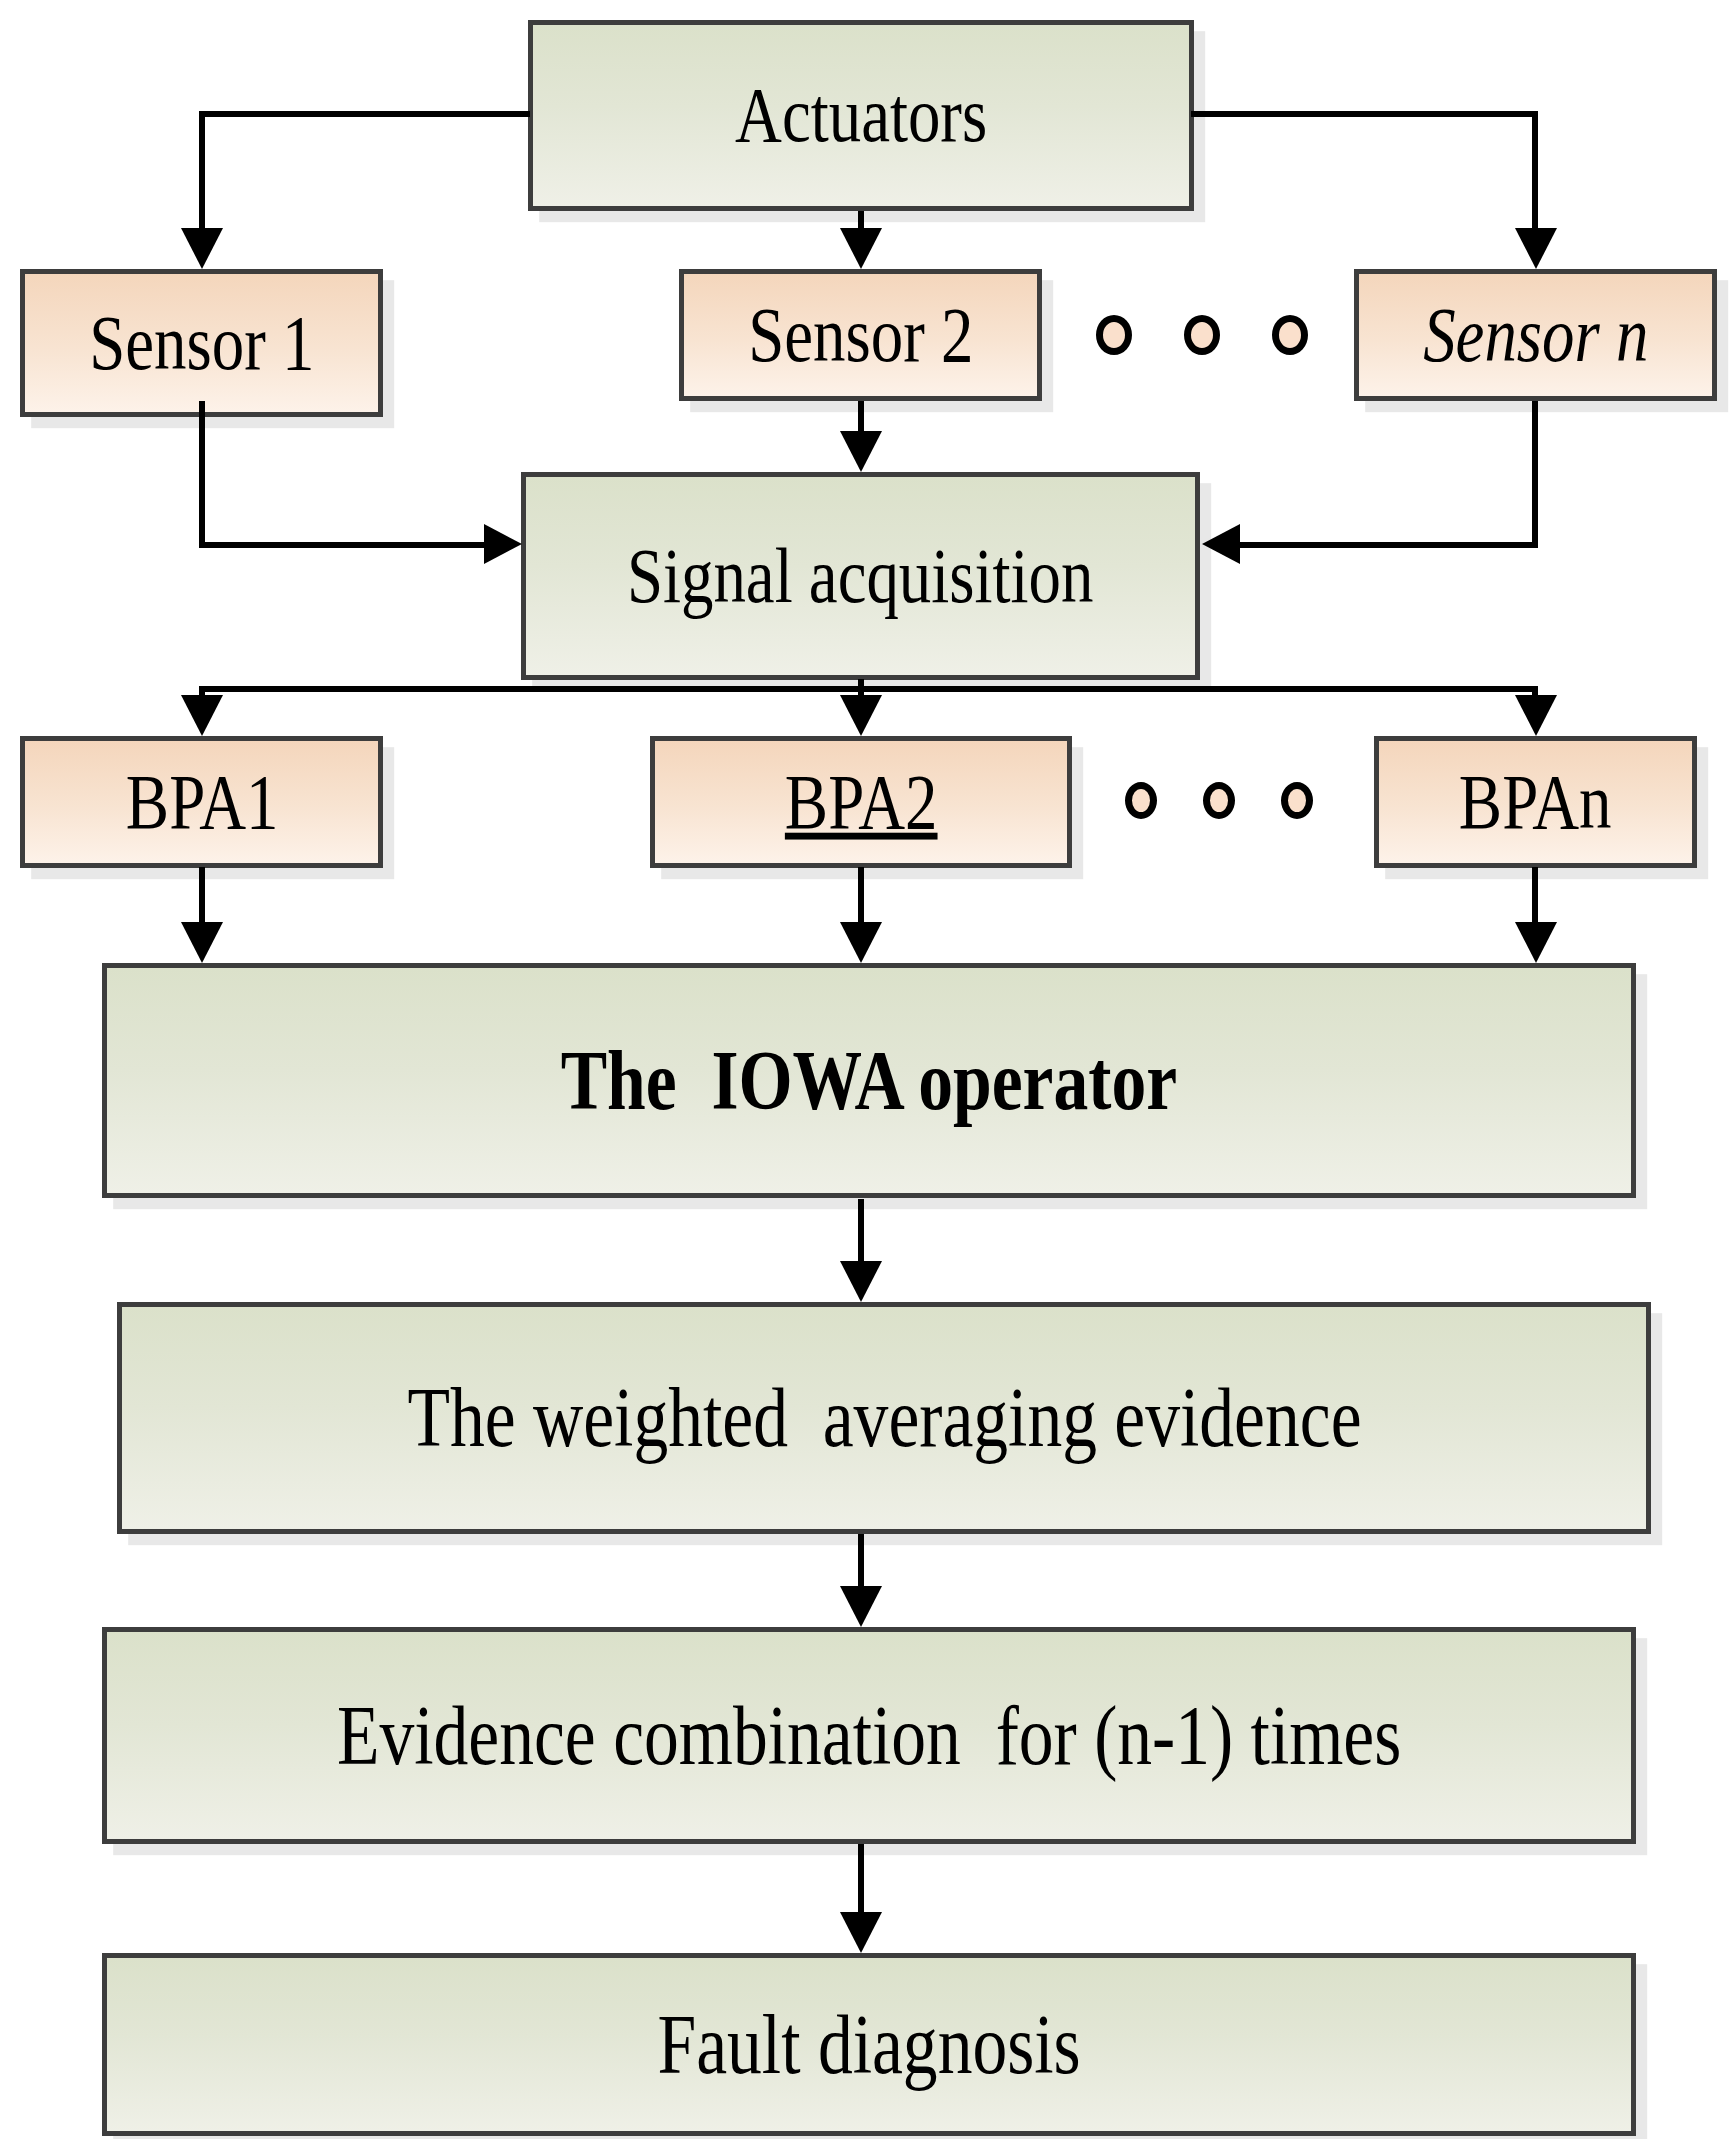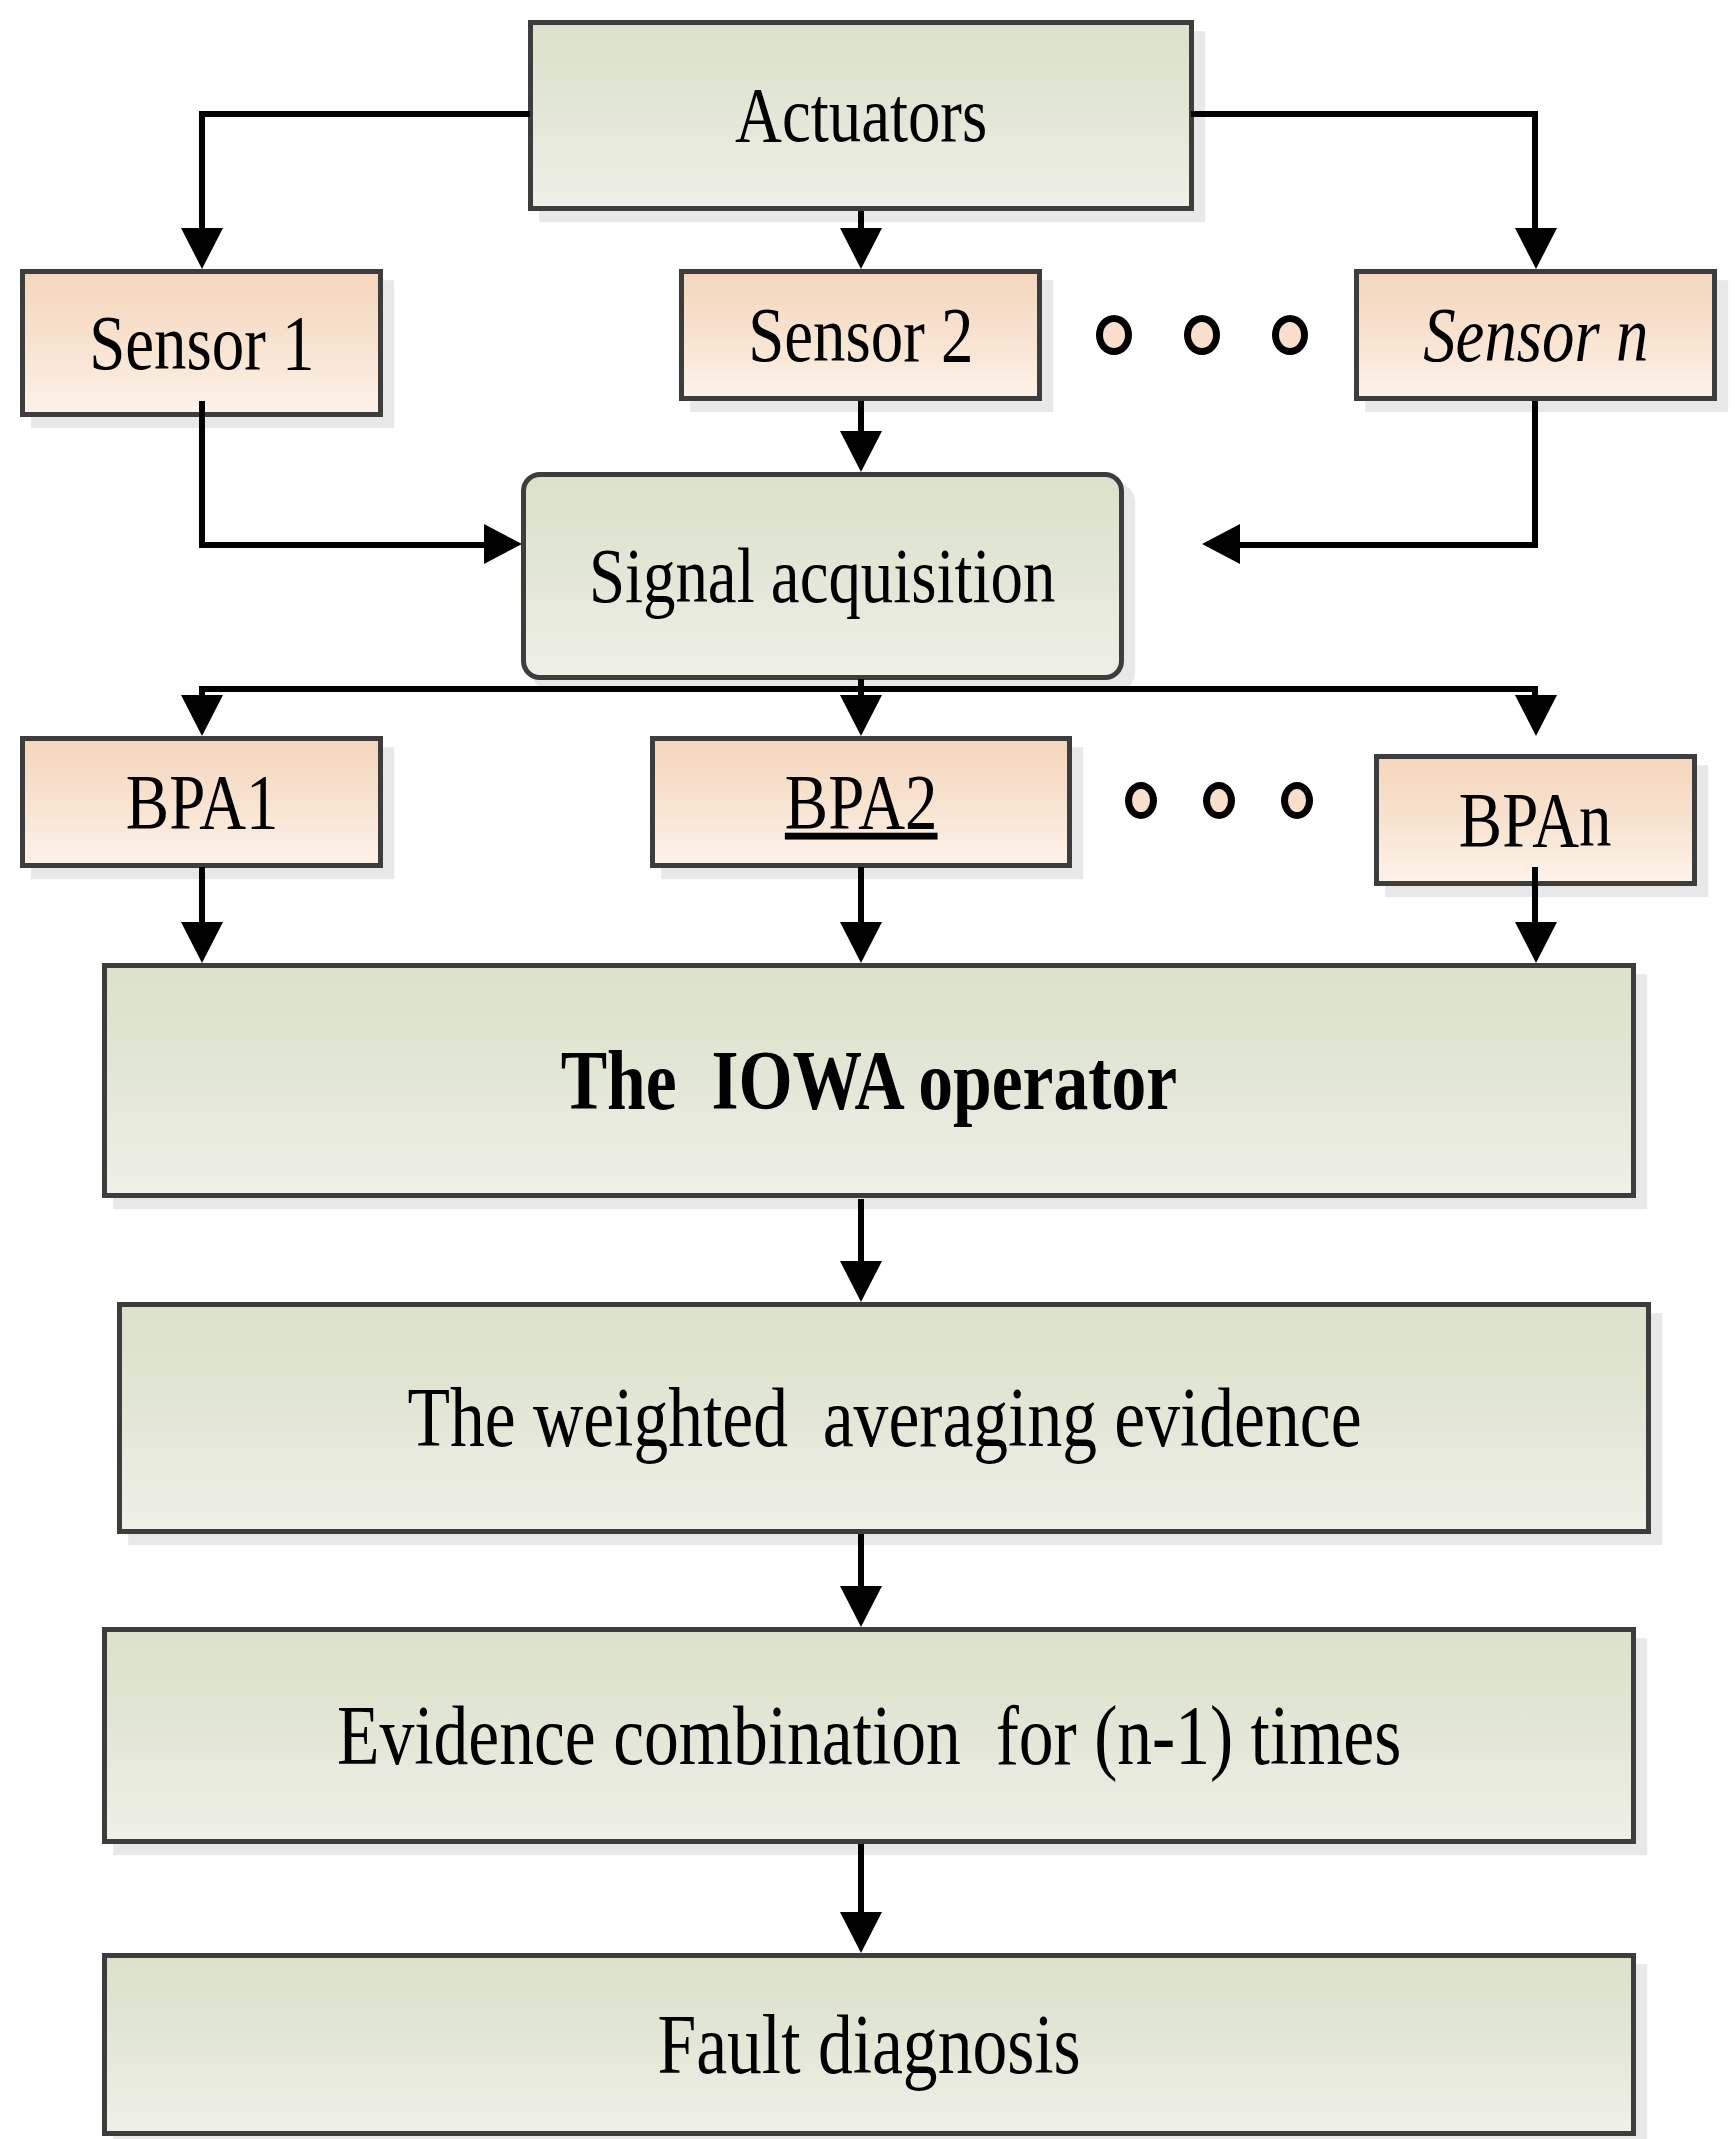--- a/index.html
+++ b/index.html
@@ -93,33 +93,33 @@
   </div>
 
   <div class="node peach" style="left:679px; top:269px; width:363px; height:132px;">
     <span class="label fs-med">Sensor 2</span>
   </div>
 
   <div class="node peach" style="left:1354px; top:269px; width:363px; height:132px;font-style:italic;">
     <span class="label fs-med">Sensor n</span>
   </div>
 
-  <div class="node green" style="left:521px; top:472px; width:603px; height:208px;border-radius:19px;">
+  <div class="node green" style="left:521px; top:472px; width:679px; height:208px;">
     <span class="label fs-med">Signal acquisition</span>
   </div>
 
   <div class="node peach" style="left:20.4px; top:736px; width:363px; height:132px;">
     <span class="label fs-med">BPA1</span>
   </div>
 
   <div class="node peach" style="left:650px; top:736px; width:422px; height:132px;text-decoration:underline;">
     <span class="label fs-med">BPA2</span>
   </div>
 
-  <div class="node peach" style="left:1374px; top:736px; width:323px; height:132px;margin-top:18px;">
+  <div class="node peach" style="left:1374px; top:736px; width:323px; height:132px;">
     <span class="label fs-med">BPAn</span>
   </div>
 
   <div class="node green" style="left:102px; top:963px; width:1534px; height:235px;font-weight:bold;">
     <span class="label fs-big">The  IOWA operator</span>
   </div>
 
   <div class="node green" style="left:102px; top:1302px; width:1534px; height:232px;margin-left:15px;">
     <span class="label fs-big">The weighted  averaging evidence</span>
   </div>

